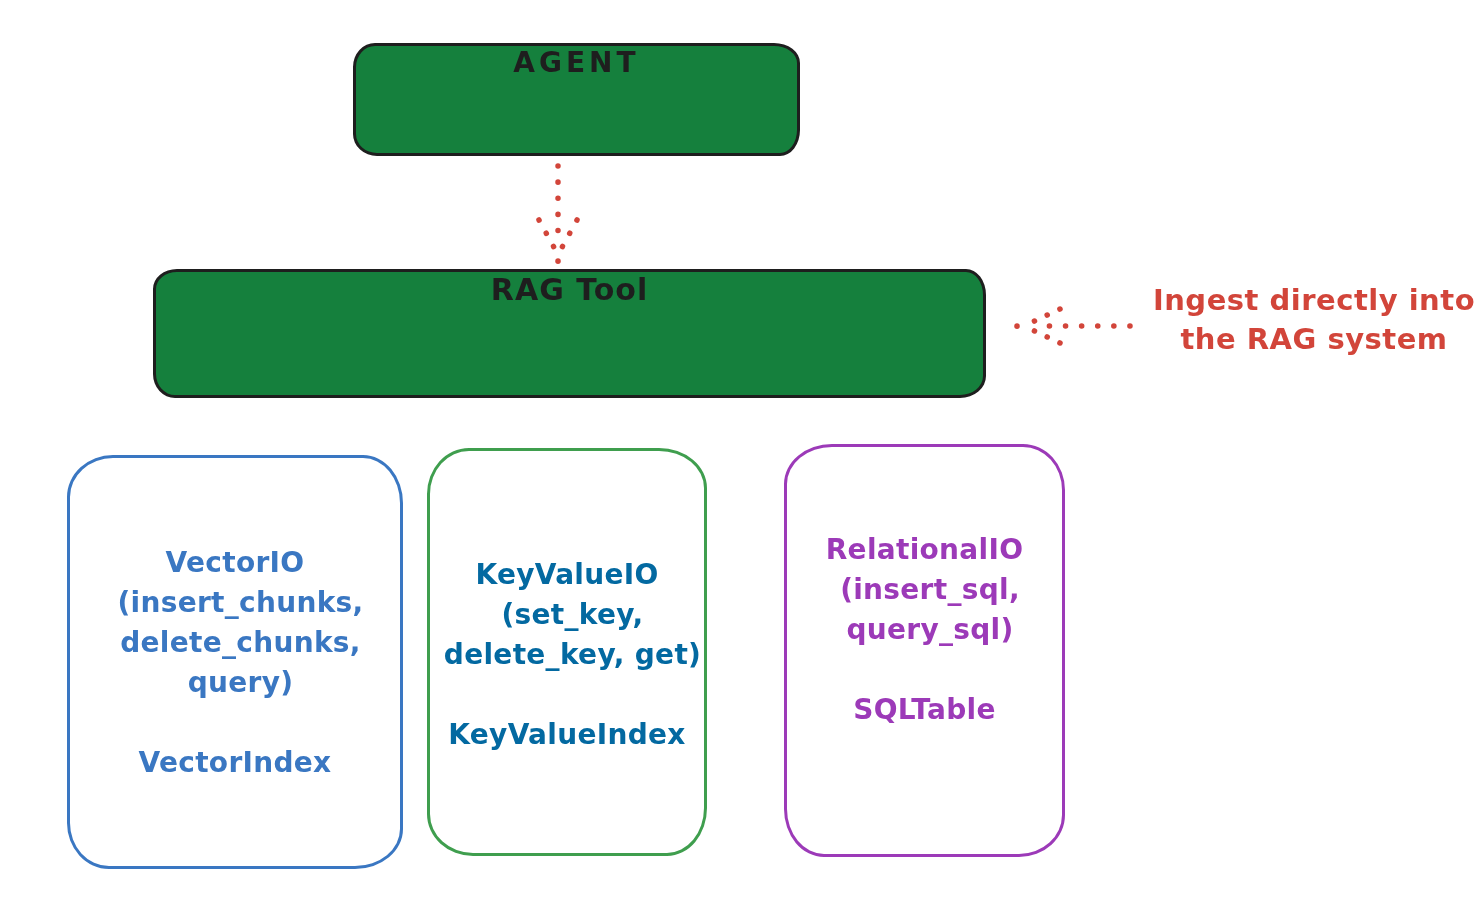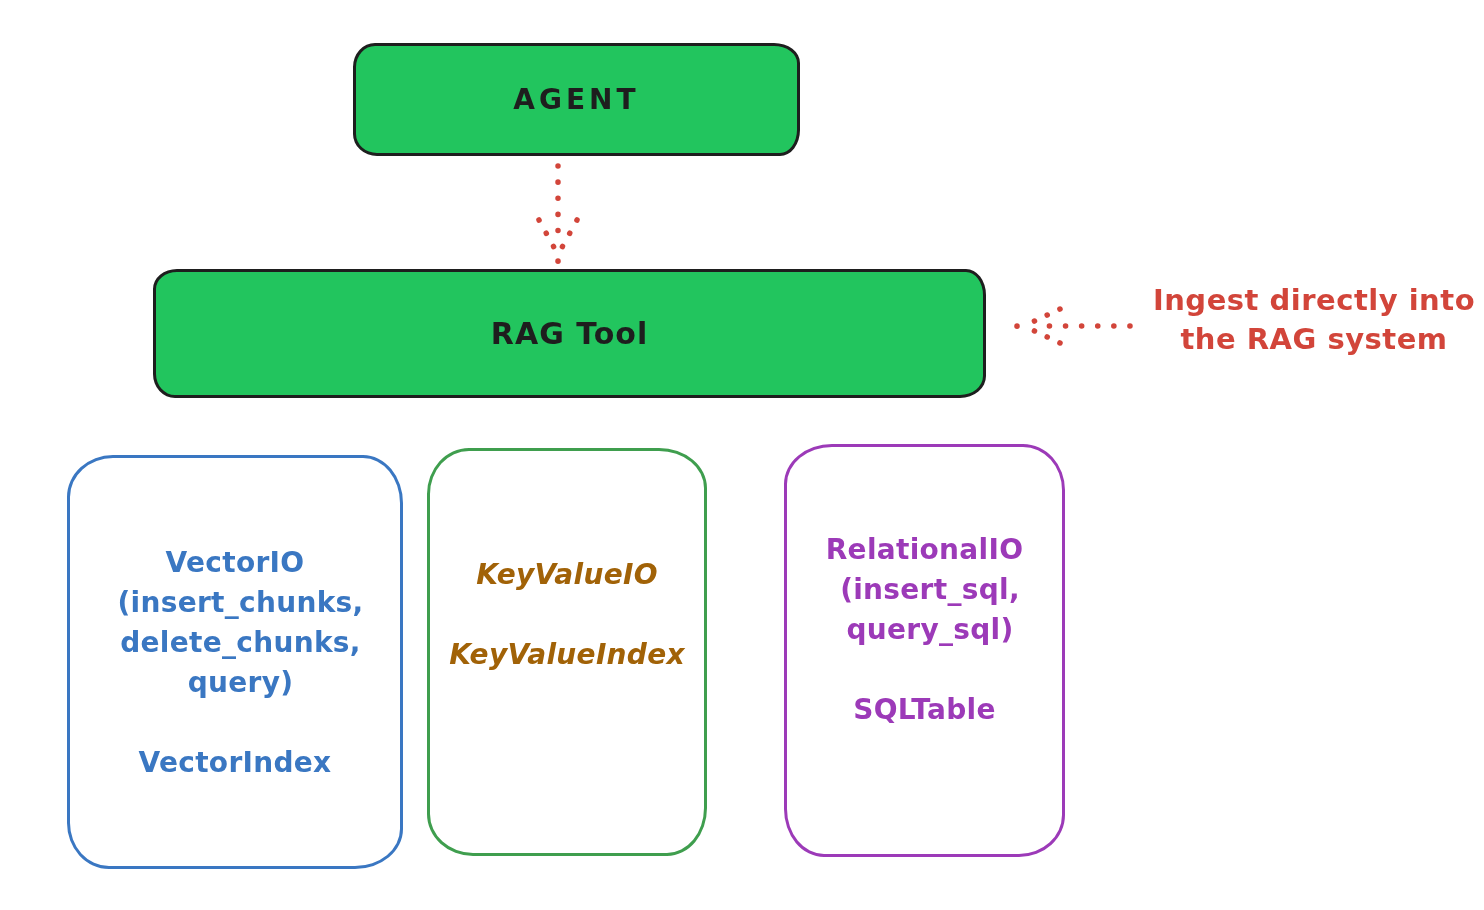--- a/index.html
+++ b/index.html
@@ -10,23 +10,22 @@
     overflow: hidden;
     position: relative;
   }
   .canvas {
     position: absolute;
     left: 0; top: 0;
     width: 1484px; height: 910px;
   }
   .node {
     position: absolute;
-    background: #22c55e;
+    background: #15803d;
     display: flex;
-    align-items: center;
     justify-content: center;
   }
   
   .node-agent {
     left: 353px; top: 43px;
     width: 447px; height: 113px;
     border: 3.5px solid #1e1e1e;
     border-radius: 22px 26px 20px 24px / 24px 20px 26px 22px;
   }
   .node-agent .node-label {
@@ -88,21 +87,21 @@
     padding-top: 85px;
   }
   .io-blue .io-text { color: #3a77c2; }
   .io-green {
     left: 427px; top: 448px;
     width: 280px; height: 408px;
     border: 3px solid #3f9e4e;
     border-radius: 42px 48px 40px 46px / 46px 40px 48px 42px;
     padding-top: 104px;
   }
-  .io-green .io-text { color: #a16207; font-style: italic; }
+  .io-green .io-text { color: #0369a1; }
   .io-purple {
     left: 784px; top: 444px;
     width: 281px; height: 413px;
     border: 3px solid #9c3ab8;
     border-radius: 48px 42px 46px 40px / 40px 46px 42px 48px;
     padding-top: 83px;
   }
   .io-purple .io-text { color: #9c3ab8; }
 </style>
 </head>
@@ -147,20 +146,22 @@
       <div class="io-methods">(insert_chunks,
 delete_chunks,
 query)</div>
       <div class="io-index">VectorIndex</div>
     </div>
   </div>
 
   <div class="io-node io-green">
     <div class="io-text">
       <div class="io-title">KeyValueIO</div>
+      <div class="io-methods">(set_key,
+delete_key, get)</div>
       <div class="io-index">KeyValueIndex</div>
     </div>
   </div>
 
   <div class="io-node io-purple">
     <div class="io-text">
       <div class="io-title">RelationalIO</div>
       <div class="io-methods">(insert_sql,
 query_sql)</div>
       <div class="io-index">SQLTable</div>

